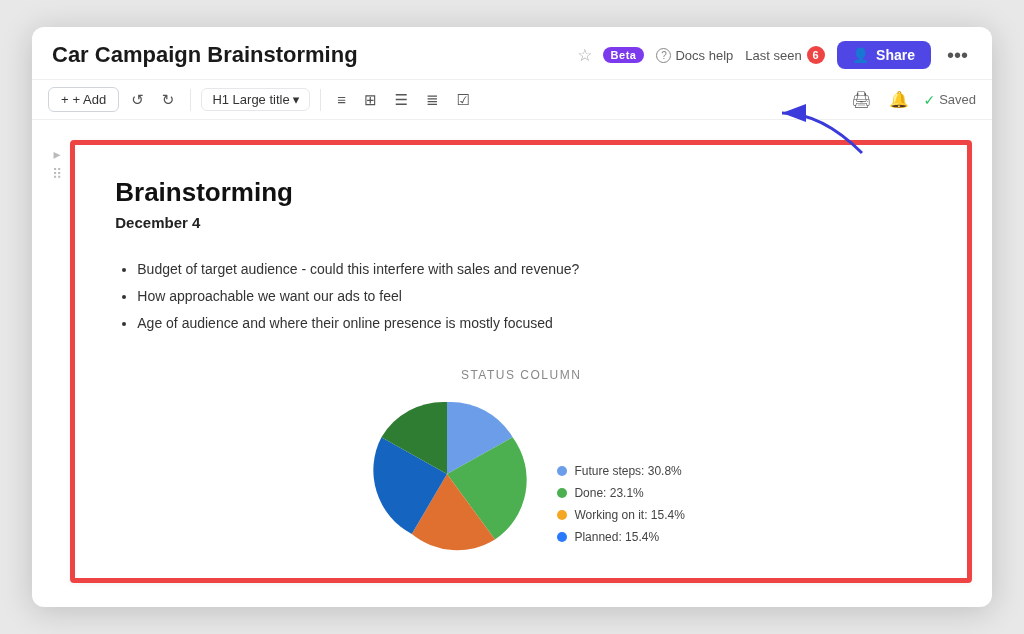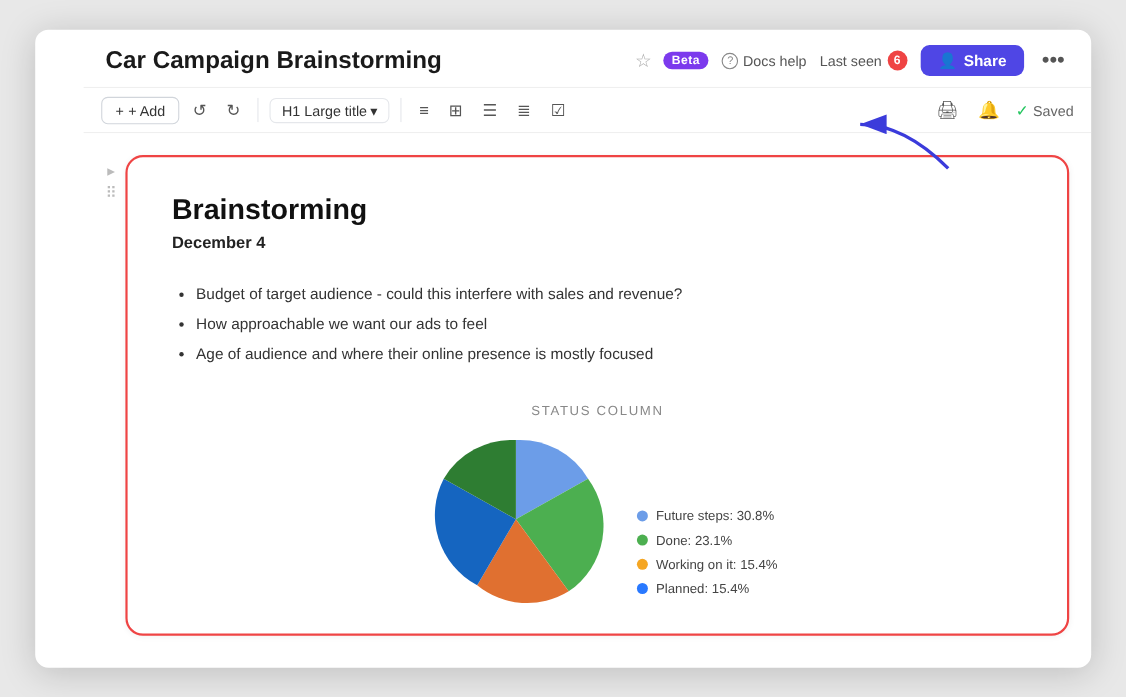--- a/index.html
+++ b/index.html
@@ -13,21 +13,20 @@
       width: 1024px;
     }
     .window {
       background: #fff;
       border-radius: 12px;
       box-shadow: 0 4px 32px rgba(0,0,0,0.18);
       width: 960px;
       min-height: 580px;
       overflow: hidden;
       position: relative;
-      padding-left: 44px;
     }
     
     .header {
       display: flex;
       align-items: center;
       padding: 14px 20px 10px 20px;
       border-bottom: 1px solid #efefef;
       gap: 10px;
     }
     .header-title {
@@ -192,22 +191,22 @@
       flex-direction: column;
       align-items: center;
       gap: 4px;
       padding: 6px 8px 0 0;
       cursor: pointer;
       color: #bbb;
       font-size: 14px;
     }
     .doc-body {
       background: #fff;
-      border: 2px solid #ef4444;
-      border-radius: 16px;
+      border: 5px solid #ef4444;
+      border-radius: 4px;
       padding: 32px 40px 24px 40px;
       flex: 1;
       min-height: 420px;
       box-shadow: 0 1px 6px rgba(0,0,0,0.05);
     }
     .doc-h1 {
       font-size: 26px;
       font-weight: 700;
       color: #111;
       margin-bottom: 6px;

